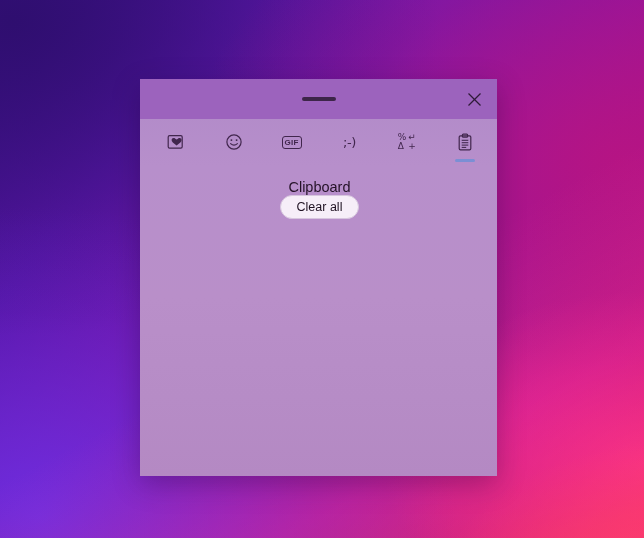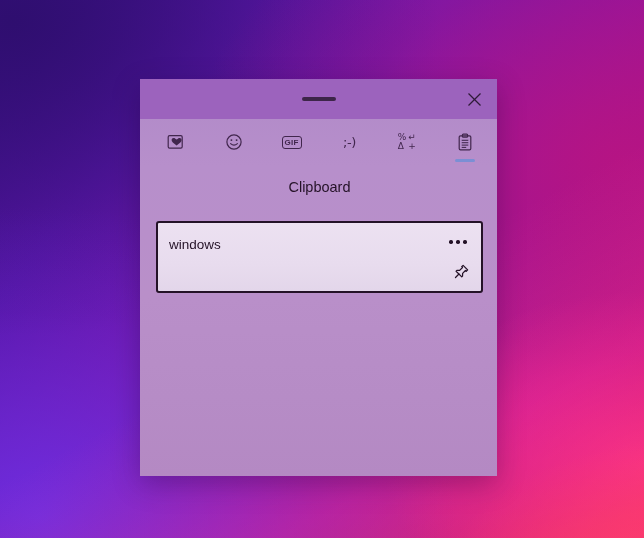--- a/index.html
+++ b/index.html
@@ -291,34 +291,17 @@
           <line x1="5.7" y1="14.4" x2="10.2" y2="14.4" stroke="#41264d" stroke-width="1.05"></line>
         </svg>
       </span>
       <span class="underline"></span>
     </div>
 
   </div>
 
   <div id="section-header">
     <span id="section-title">Clipboard</span>
+    <button id="clear-all-button">Clear all</button>
   </div>
 
-  <div id="clipboard-list">
-    <div class="clip-card">
-      <span class="clip-text">windows</span>
-      <span class="clip-menu">
-        <i></i>
-        <i></i>
-        <i></i>
-      </span>
-      <span class="clip-pin">
-        <svg width="19" height="19" viewBox="0 0 19 19">
-          <g transform="rotate(45 9.5 9.5)">
-            <path d="M6.3 2.6 h6.4 v2.0 h-1.1 v4.0 l1.9 2.0 v1.1 H5.5 v-1.1 l1.9 -2.0 v-4.0 h-1.1 z" fill="none" stroke="#241227" stroke-width="1.25" stroke-linejoin="round"></path>
-            <line x1="9.5" y1="11.7" x2="9.5" y2="16.6" stroke="#241227" stroke-width="1.25" stroke-linecap="round"></line>
-          </g>
-        </svg>
-      </span>
-    </div>
-  </div>
 
 </div>
 
 </body></html>

